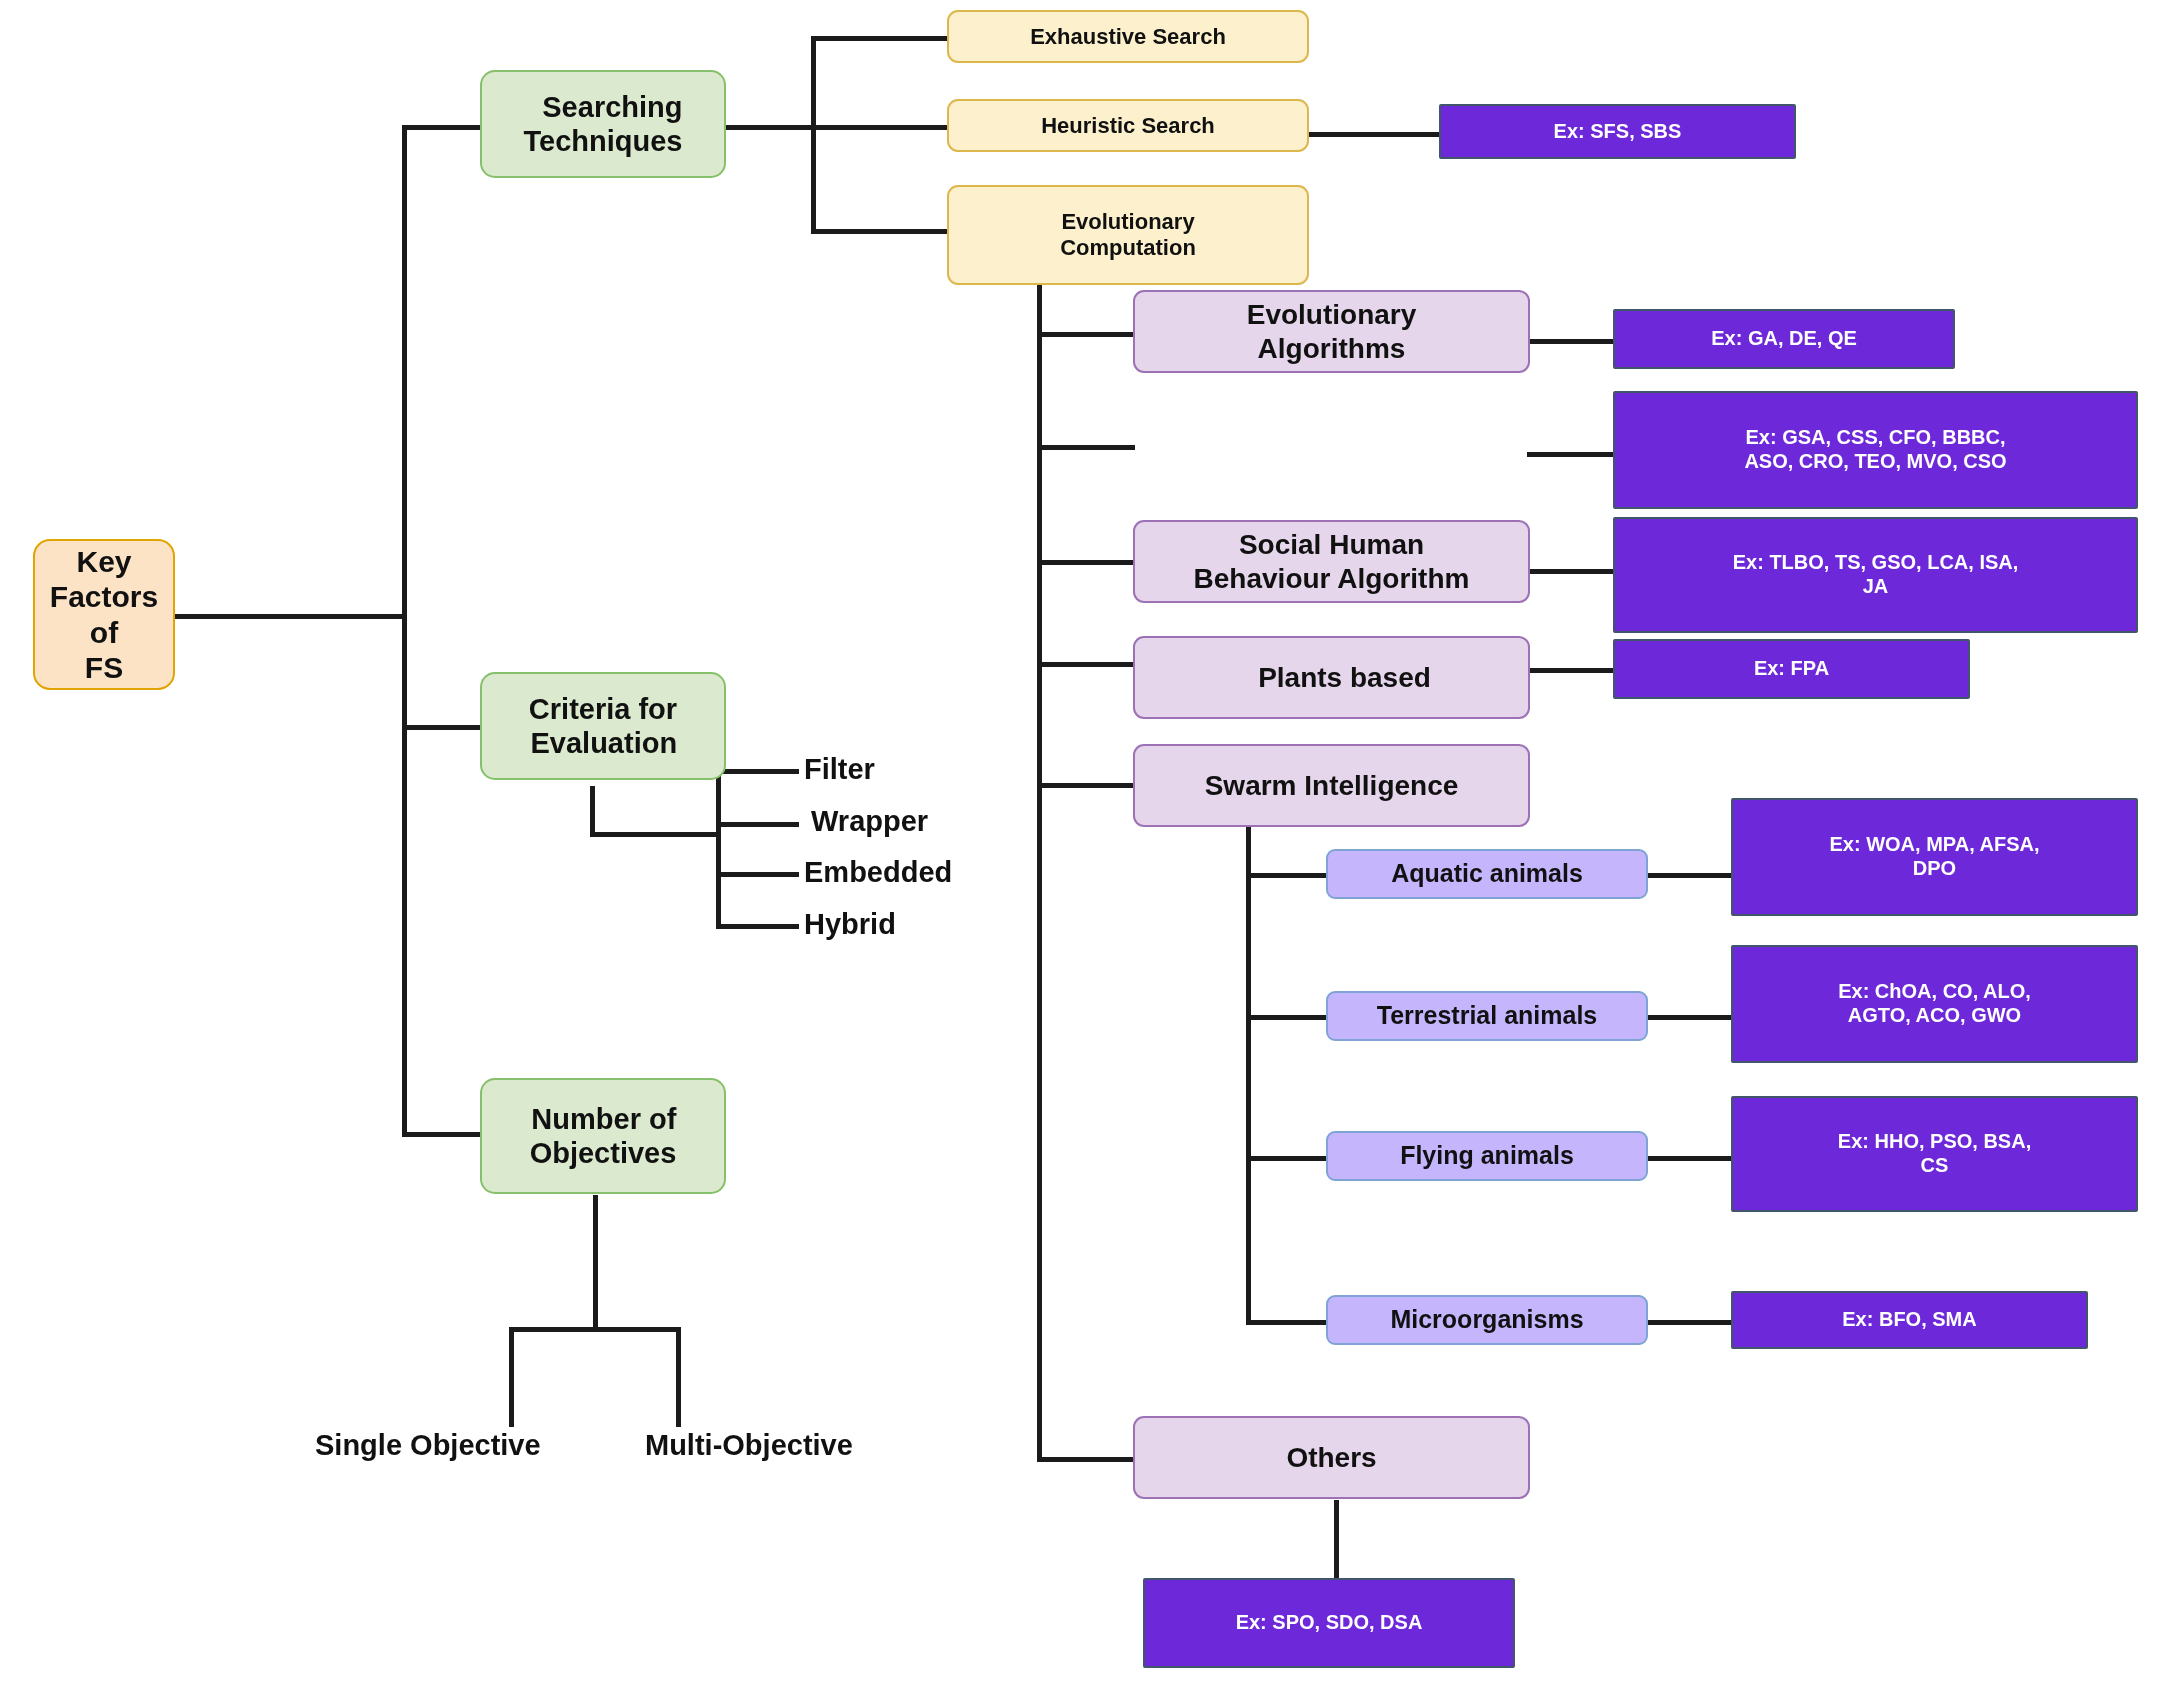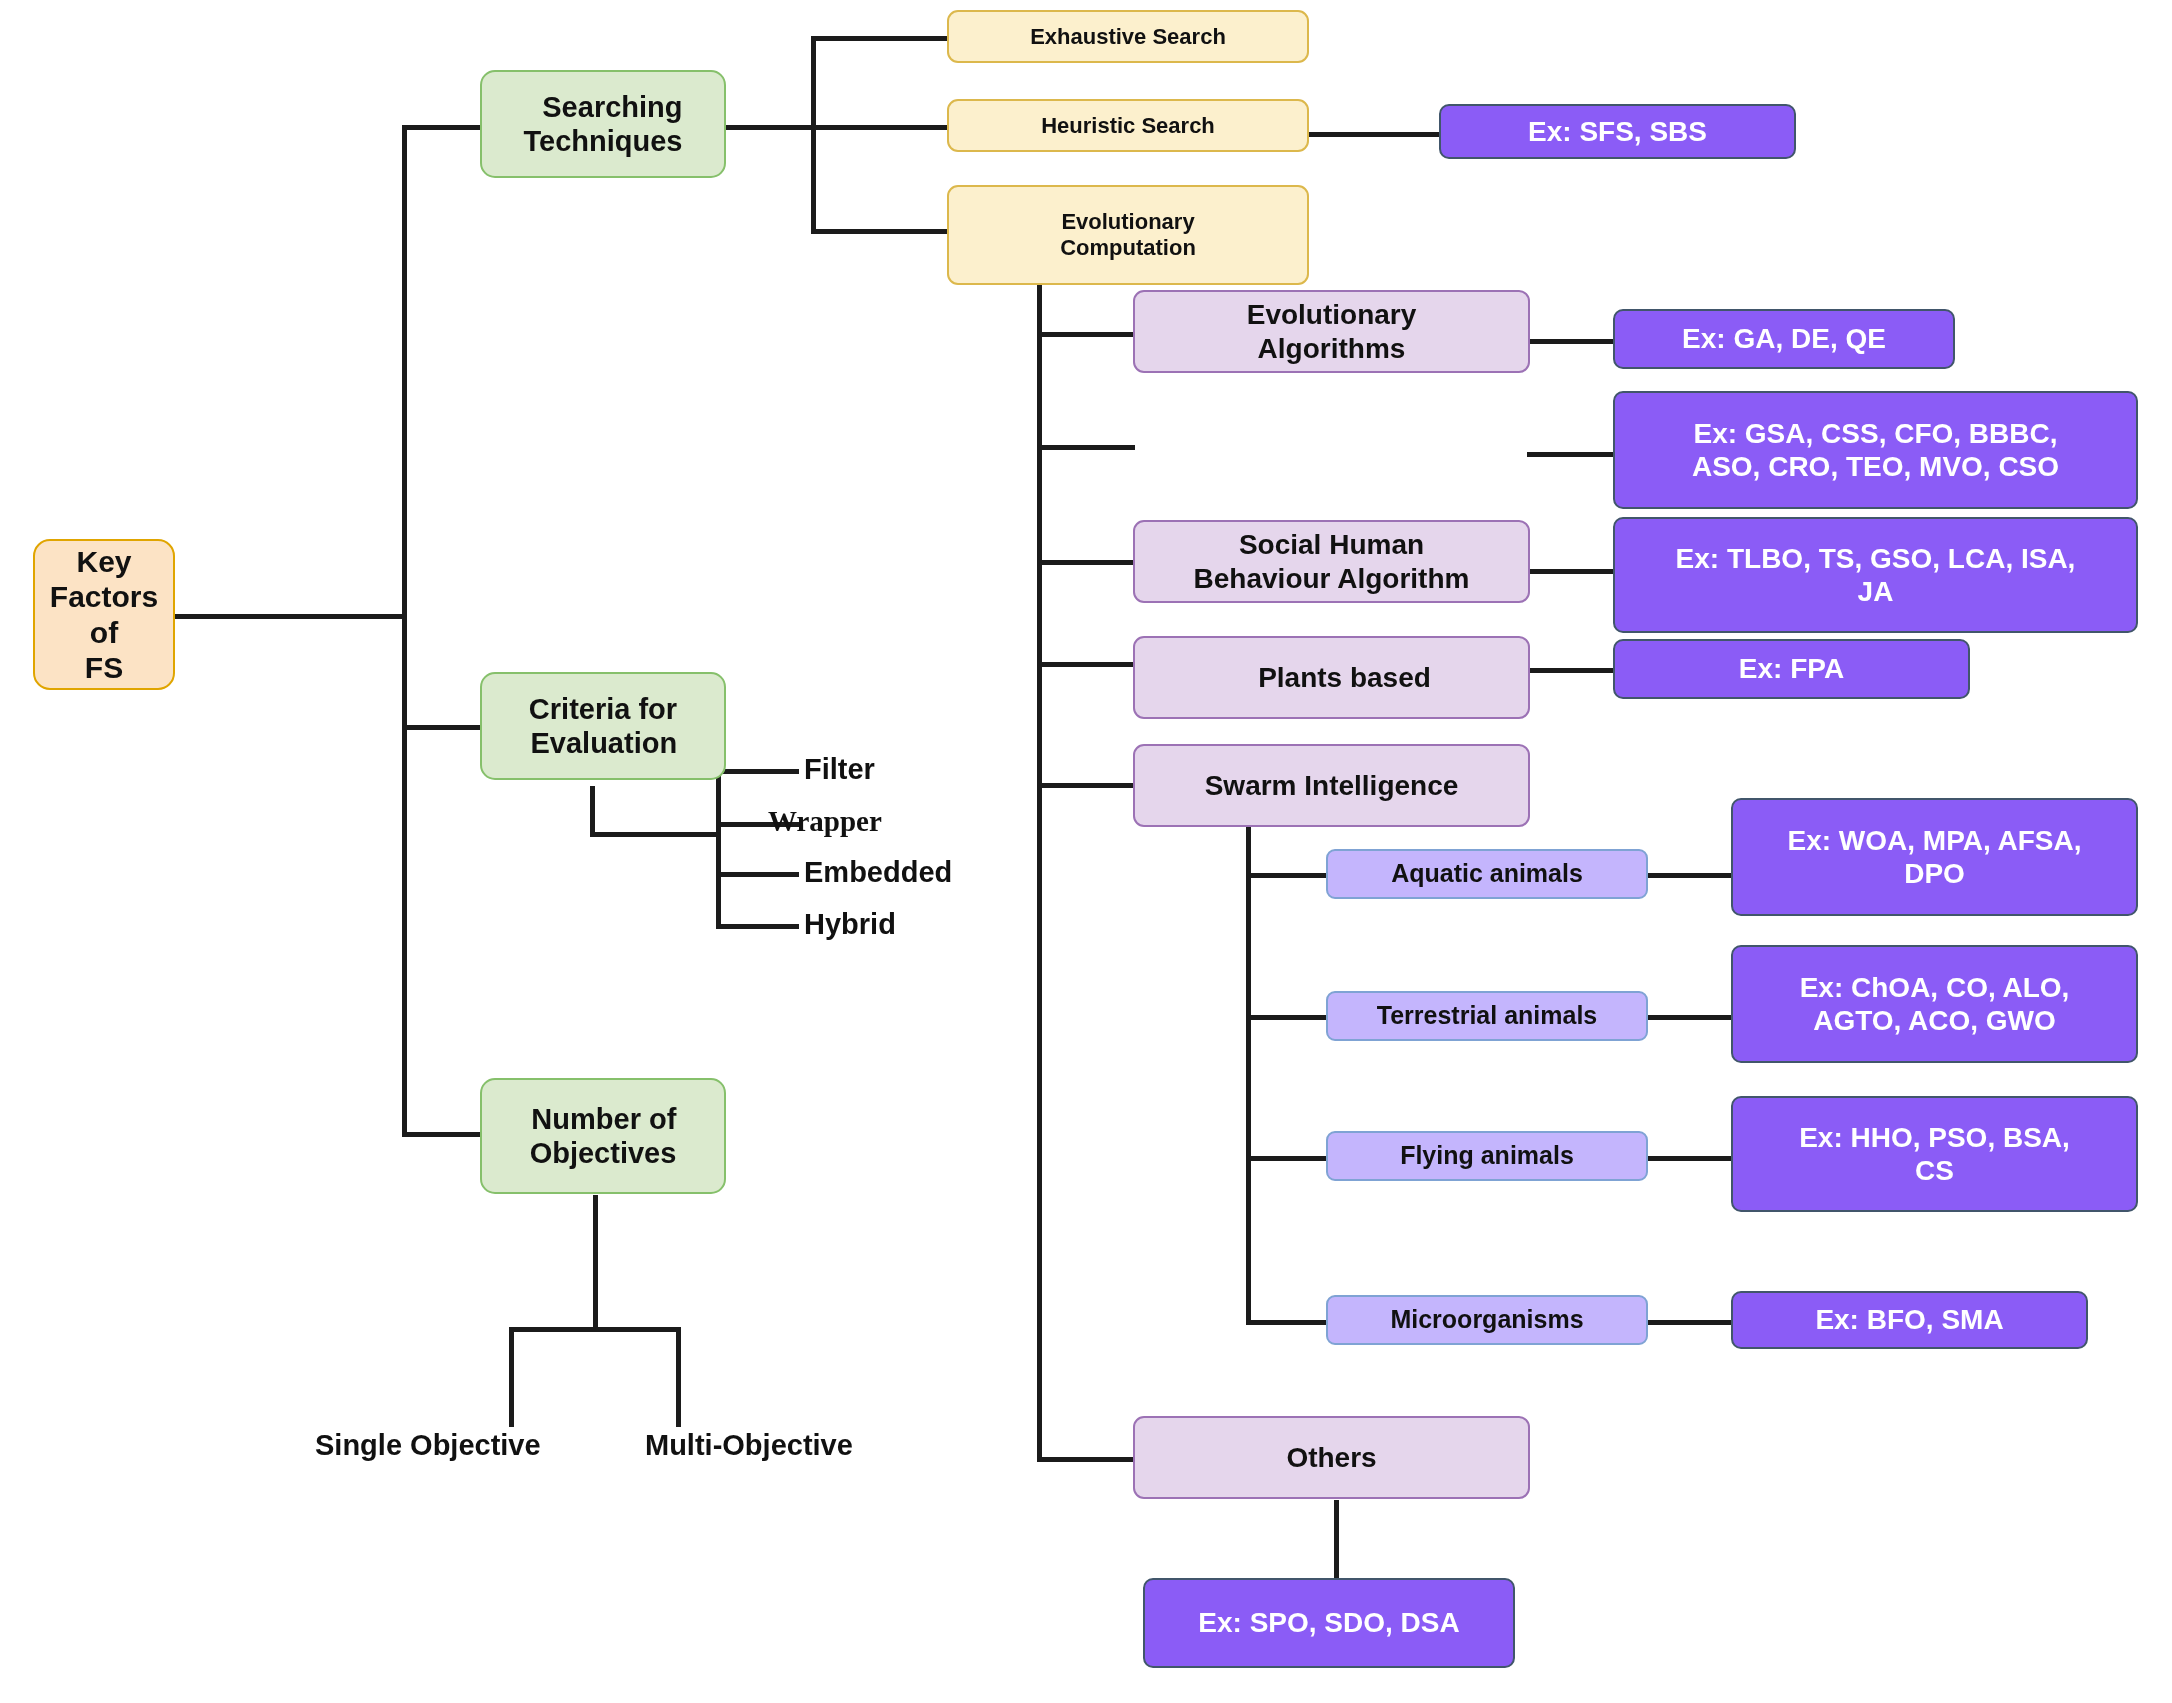--- a/index.html
+++ b/index.html
@@ -54,25 +54,25 @@
     border-radius:11px;
   }
   .blue{
     background:#c4b5fd;
     border:2px solid #7fa3d4;
     color:#111111;
     font-size:25px;
     border-radius:9px;
   }
   .dark{
-    background:#8b5cf6;
+    background:#6d28d9;
     border:2.5px solid #41566b;
     color:#ffffff;
-    font-size:28px;
-    border-radius:10px;
+    font-size:20px;
+    border-radius:2px;
   }
   .plain{
     position:absolute;
     color:#111111;
     font-weight:bold;
     font-size:29px;
     white-space:nowrap;
     display:flex;
     align-items:center;
   }
@@ -194,21 +194,21 @@
   <div class="node dark" style="left:1731px;top:1096px;width:407px;height:116px;">Ex: HHO, PSO, BSA,
 CS</div>
 
   <div class="node blue" style="left:1326px;top:1295px;width:322px;height:50px;">Microorganisms</div>
   <div class="node dark" style="left:1731px;top:1291px;width:357px;height:58px;">Ex: BFO, SMA</div>
 
   <div class="node purple" style="left:1133px;top:1416px;width:397px;height:83px;">Others</div>
   <div class="node dark" style="left:1143px;top:1578px;width:372px;height:90px;">Ex: SPO, SDO, DSA</div>
 
   <div class="plain" style="left:804px;top:753px;height:33px;">Filter</div>
-  <div class="plain" style="left:768px;top:805px;height:33px;font-family:Liberation Serif, serif;">Wrapper</div>
+  <div class="plain" style="left:811px;top:805px;height:33px;">Wrapper</div>
   <div class="plain" style="left:804px;top:856px;height:33px;">Embedded</div>
   <div class="plain" style="left:804px;top:908px;height:33px;">Hybrid</div>
 
   <div class="plain" style="left:315px;top:1429px;height:33px;">Single Objective</div>
   <div class="plain" style="left:645px;top:1429px;height:33px;">Multi-Objective</div>
 
 </div>
 
 
 </body></html>

